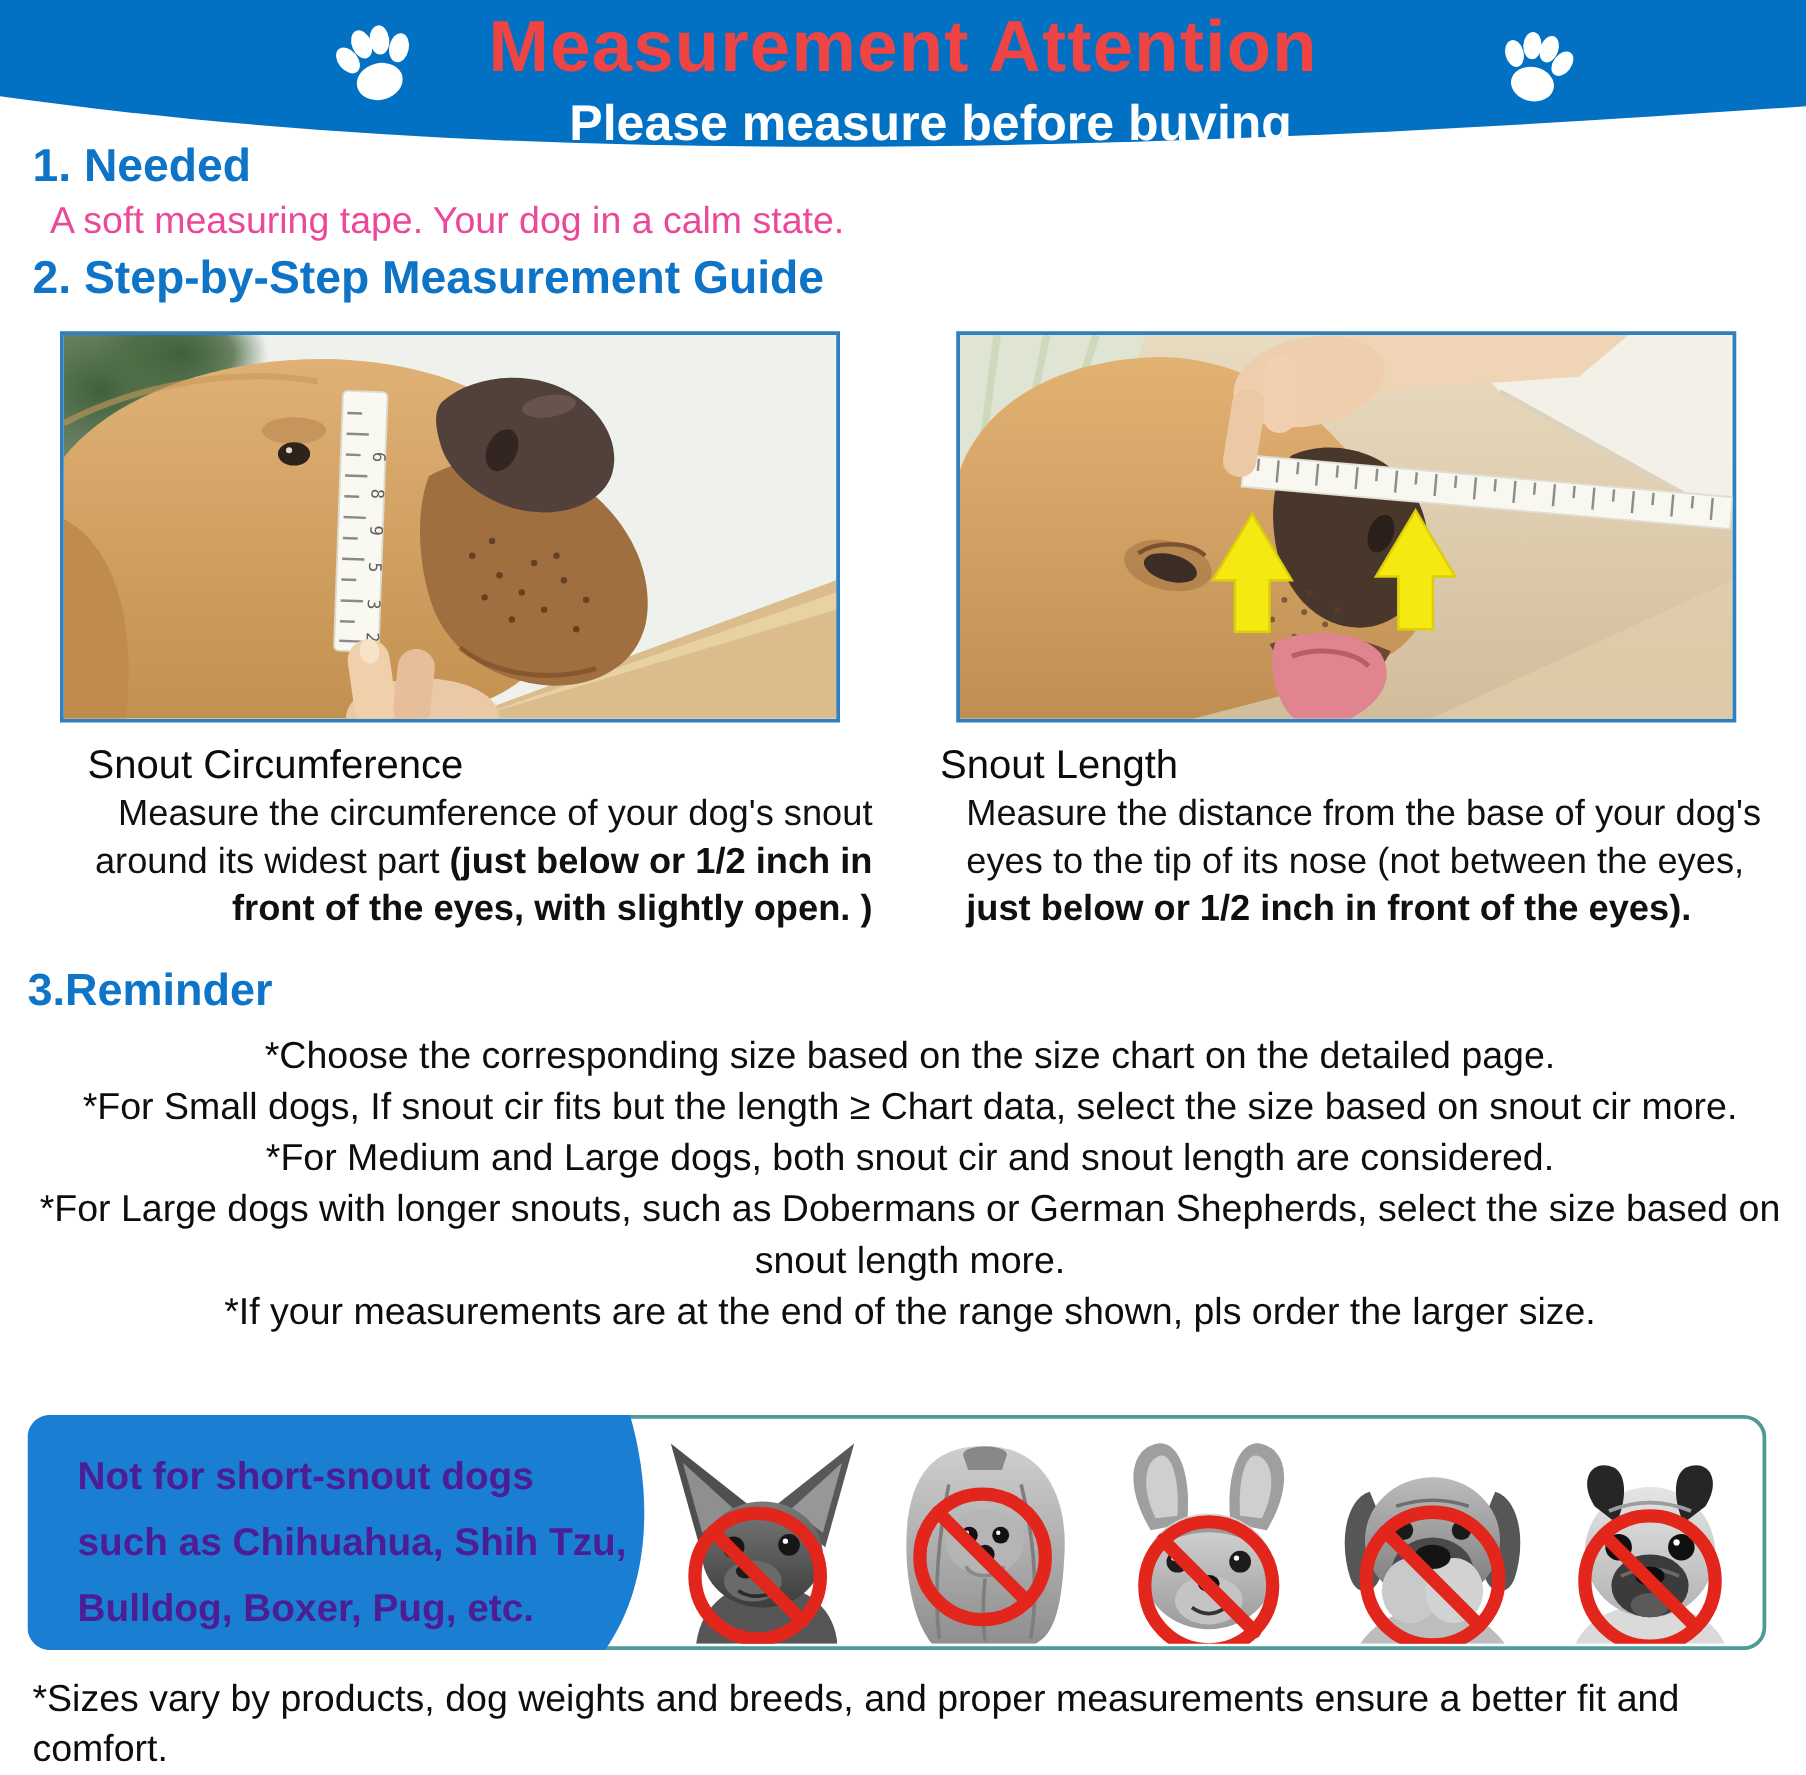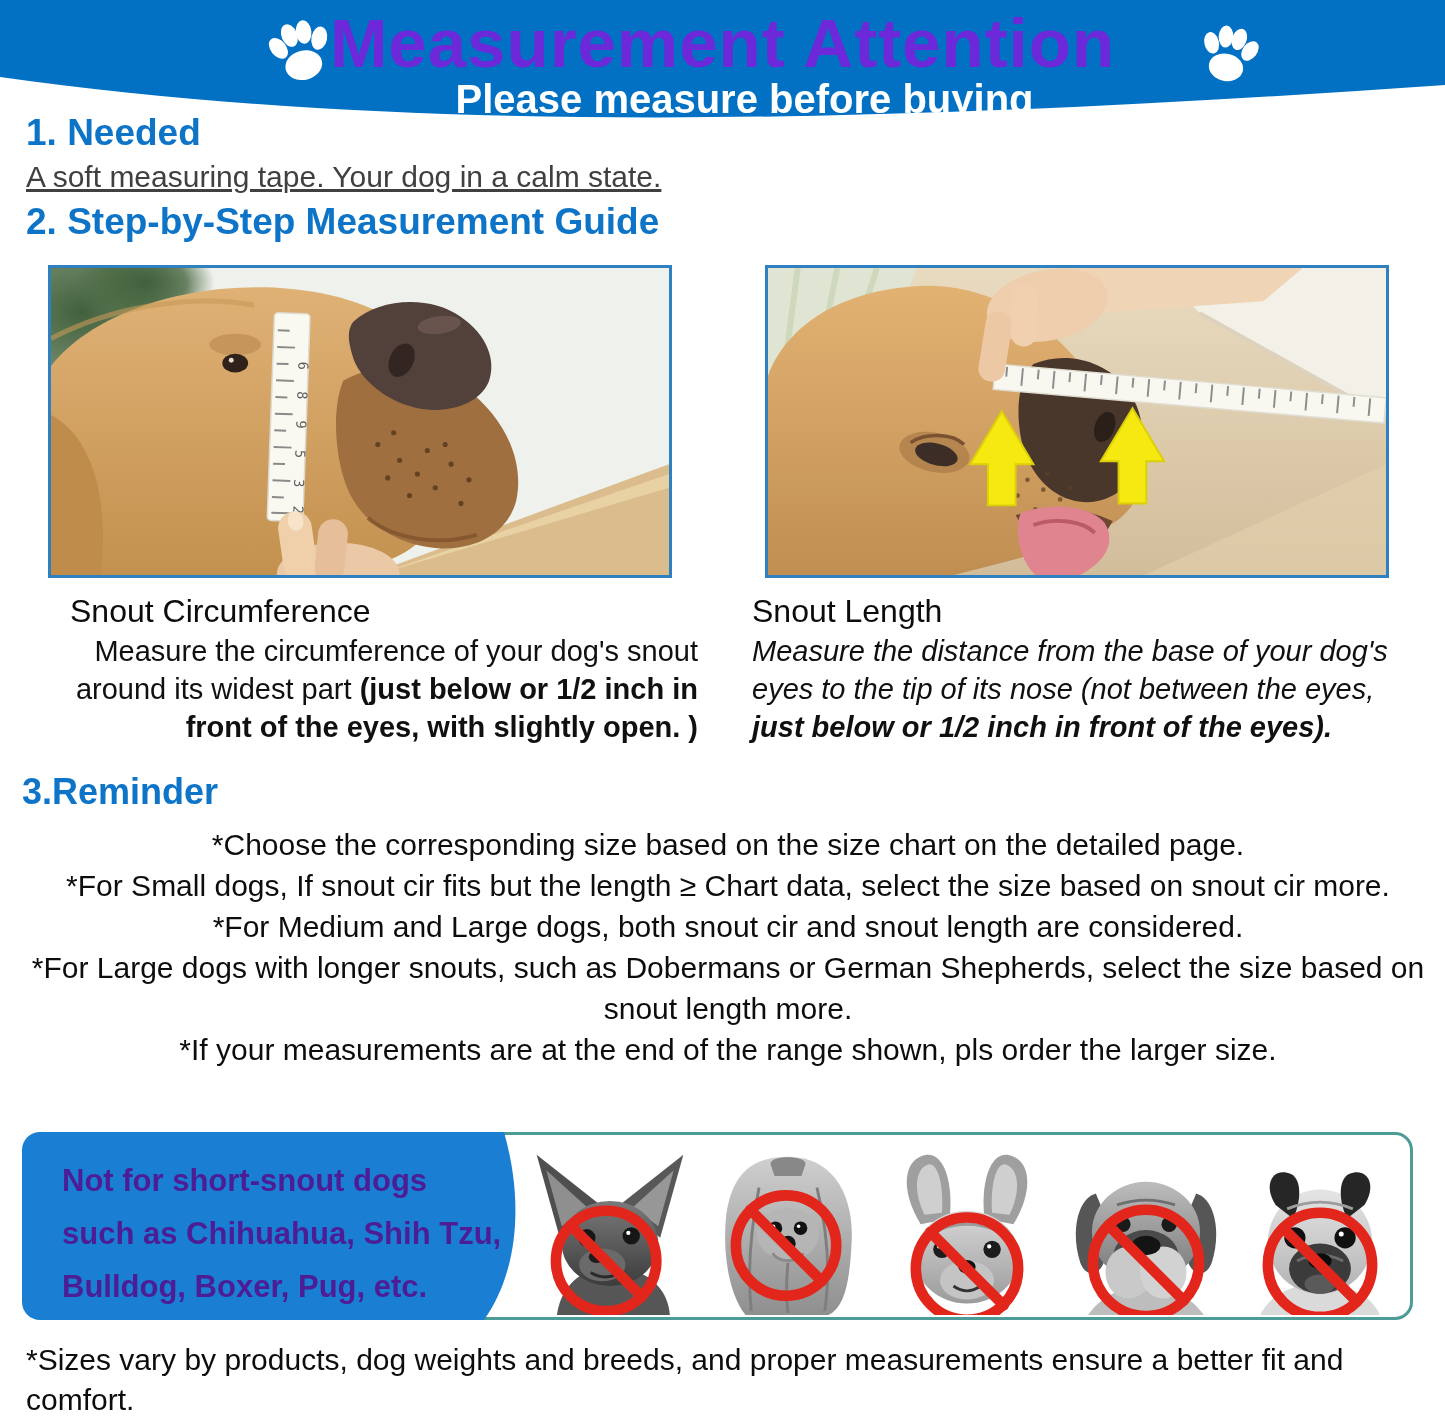--- a/index.html
+++ b/index.html
@@ -2,44 +2,44 @@
 <html><head>
 <meta charset="utf-8">
 <style>
   html,body{margin:0;padding:0;background:#fff;}
   .page{position:relative;width:1445px;height:1420px;background:#ffffff;overflow:hidden;
         font-family:"Liberation Sans","DejaVu Sans",sans-serif;color:#111;}
   svg{display:block;}
   
   .hero-bg{position:absolute;top:0;left:0;width:1445px;height:140px;}
   .hero-title{position:absolute;top:4px;left:0;width:1445px;margin:0;text-align:center;
-              color:#6d28d9;font-size:69px;font-weight:700;letter-spacing:1px;}
+              color:#ef4444;font-size:58px;font-weight:700;letter-spacing:1px;}
   .hero-sub{position:absolute;top:77px;left:0;width:1445px;text-align:center;
             color:#fff;font-size:40px;font-weight:700;padding-left:22px;}
   .paw{position:absolute;}
   .paw-left{top:6px;left:256px;width:88px;height:88px;transform:rotate(-14deg);}
   .paw-right{top:12px;left:1188px;width:82px;height:82px;transform:rotate(12deg);}
   
   .sec{position:absolute;margin:0;color:#0d74c7;font-weight:700;}
   .sec1{top:112px;left:26px;font-size:37px;}
-  .body1{position:absolute;top:160px;left:26px;margin:0;font-size:30px;color:#404040;text-decoration:underline;}
+  .body1{position:absolute;top:160px;left:40px;margin:0;font-size:30px;color:#ec4899;}
   .sec2{top:201px;left:26px;font-size:37px;}
   .sec3{top:771px;left:22px;font-size:36px;}
   
   .photo{position:absolute;top:265px;width:624px;height:313px;margin:0;
          border:3px solid #2f80c0;box-sizing:border-box;background:#eef0ed;overflow:hidden;}
   .photo svg{width:100%;height:100%;}
   .photo-left{left:48px;}
   .photo-right{left:765px;}
   .cap-title{position:absolute;top:593px;margin:0;font-size:32px;font-weight:400;color:#0c0c0c;}
   .capt-left{left:70px;}
   .capt-right{left:752px;}
   .cap-body{position:absolute;top:632px;margin:0;font-size:29px;line-height:38px;color:#101010;}
   .capb-left{left:70px;width:628px;text-align:right;}
-  .capb-right{left:752px;width:648px;font-style:italic;}
+  .capb-right{left:773px;width:648px;}
   .cap-body strong{font-weight:700;}
   
   .reminder{position:absolute;top:824px;left:22px;width:1412px;text-align:center;}
   .reminder p{margin:0;font-size:30px;line-height:41px;color:#0d0d0d;}
   
   .noband{position:absolute;top:1132px;left:22px;width:1391px;height:188px;}
   .no-white{position:absolute;left:338px;top:0;right:0;bottom:0;background:#fff;
             border:3px solid #4d9b96;border-radius:18px;box-sizing:border-box;}
   .no-blue{position:absolute;left:0;top:0;width:505px;height:188px;}
   .no-text{position:absolute;left:40px;top:22px;color:#4c1d95;font-size:31px;

